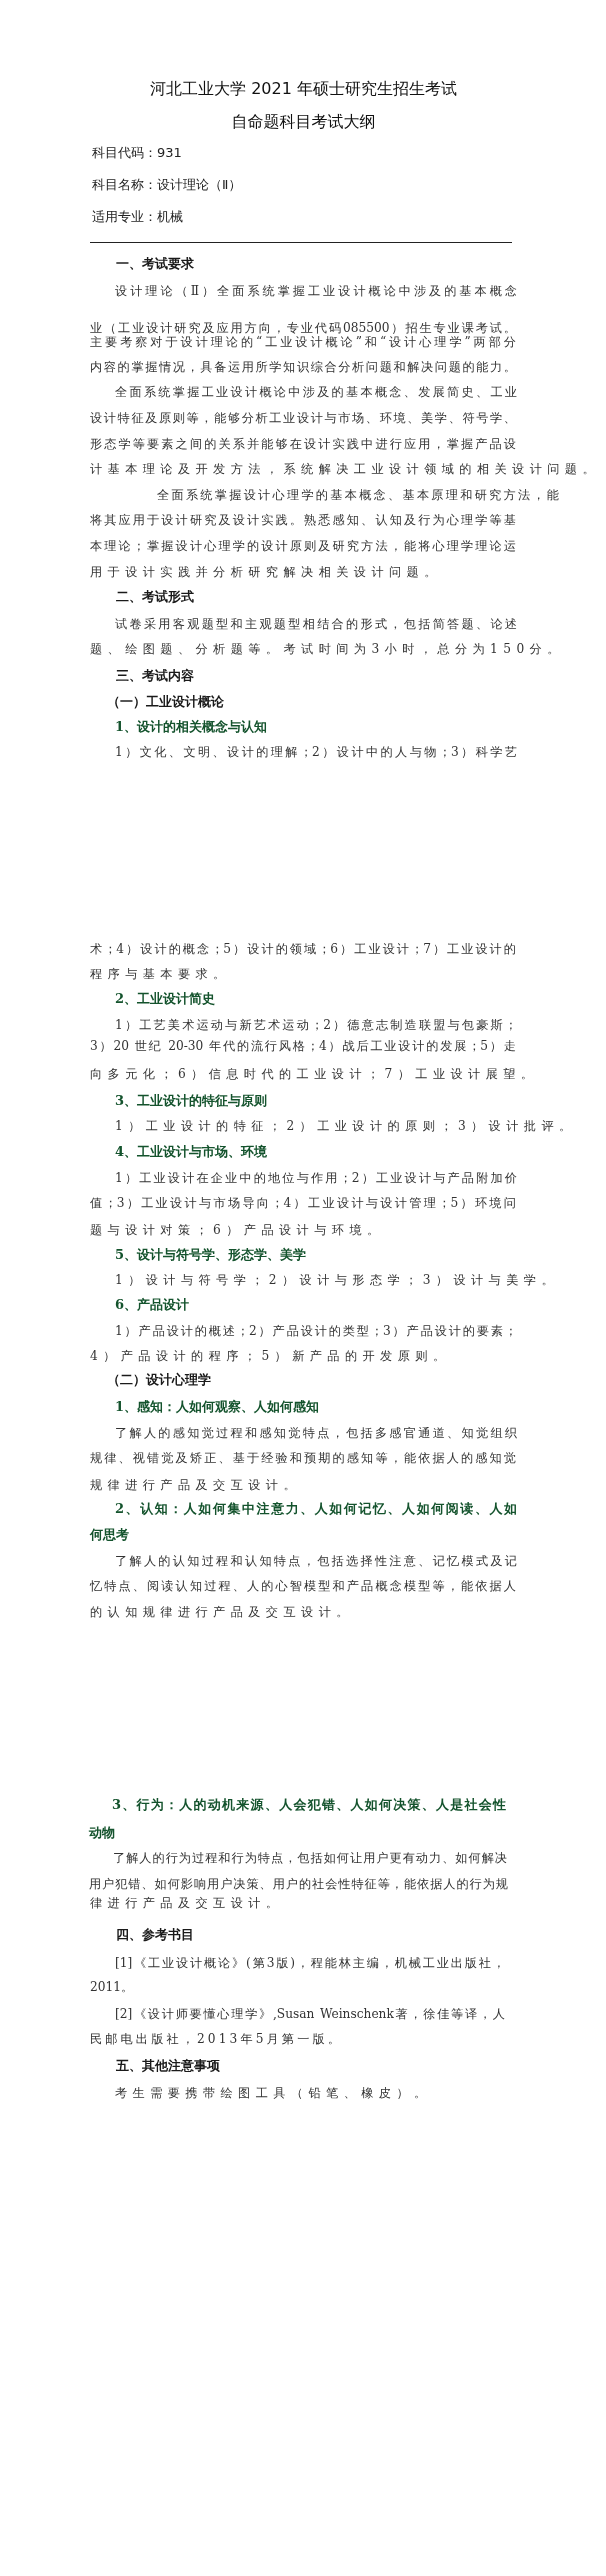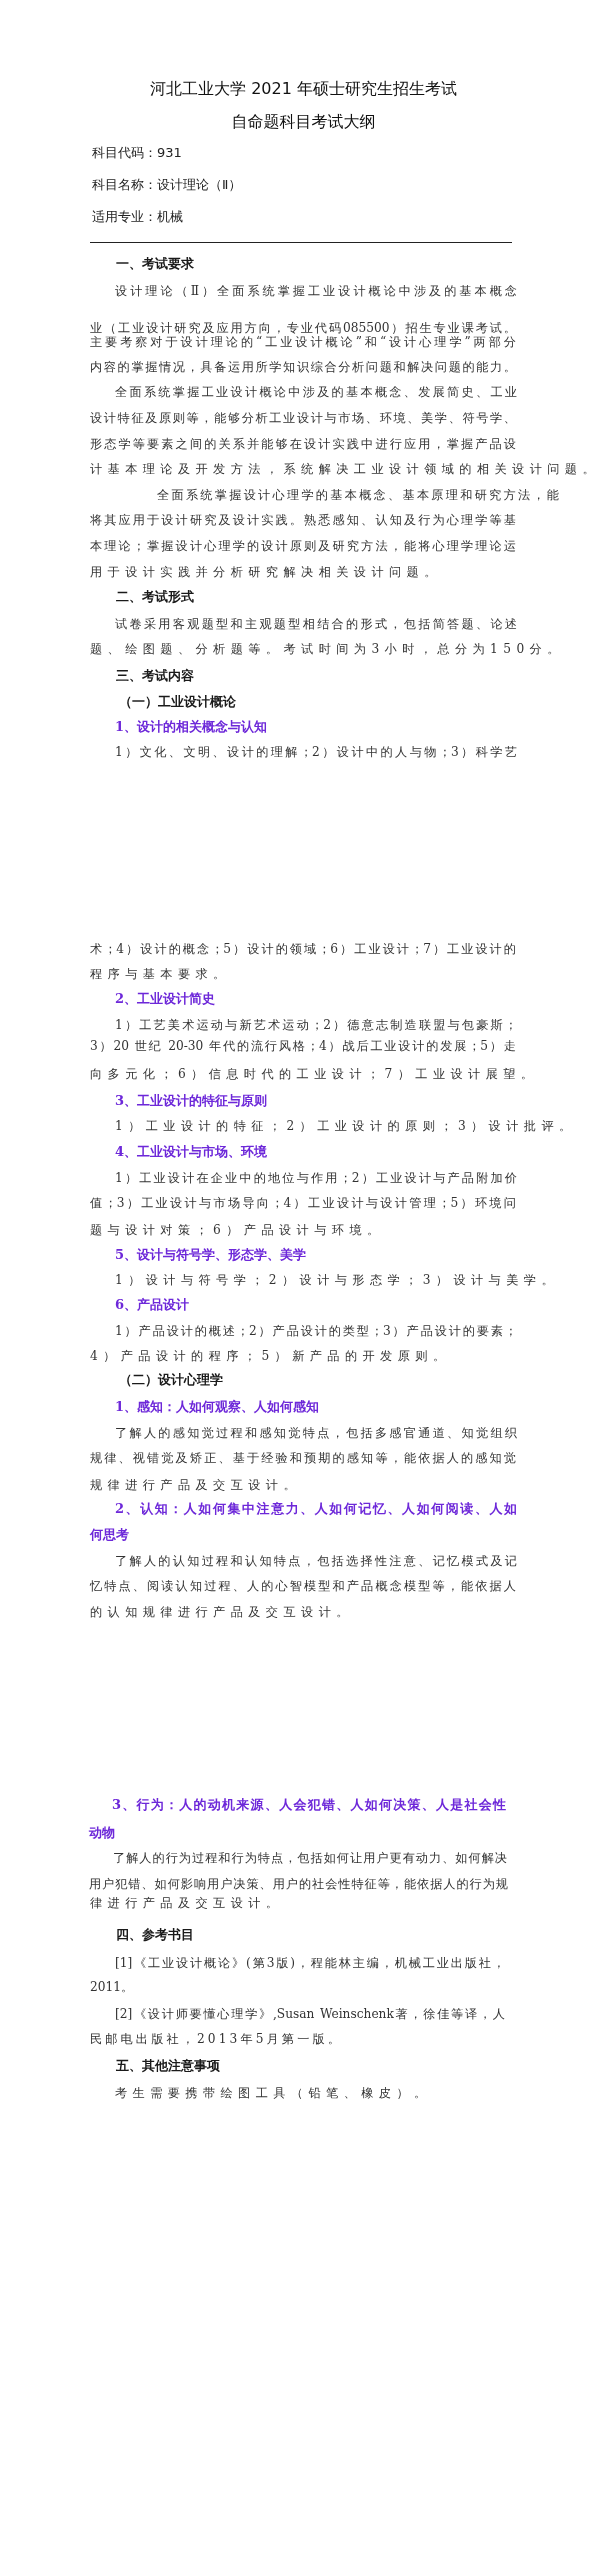--- a/index.html
+++ b/index.html
@@ -3,22 +3,22 @@
 <meta charset="utf-8">
 <style>
   html, body { margin: 0; padding: 0; background: #ffffff; }
   body { width: 607px; height: 2576px; position: relative; overflow: hidden;
          font-family: "DejaVu Serif", "Liberation Serif", serif; color: #2a2a2a; }
   .ln { position: absolute; white-space: nowrap; line-height: 1; }
   .title { font-family: "DejaVu Sans", "Liberation Sans", sans-serif; font-size: 16px; color: #111; left: 0; width: 607px; text-align: center; }
   .meta { font-family: "DejaVu Sans", "Liberation Sans", sans-serif; font-size: 13px; color: #222; left: 92px; }
   .rule { position: absolute; left: 90px; width: 422px; top: 242px; height: 0; border-top: 1.1px solid #222; }
   .h1 { font-family: "DejaVu Sans", "Liberation Sans", sans-serif; font-size: 13px; font-weight: bold; color: #1a1a1a; left: 116px; }
-  .h2 { font-family: Liberation Sans, sans-serif; font-size: 13px; font-weight: bold; color: #1a1a1a; left: 119px; }
-  .h3 { font-family: "DejaVu Serif", "Liberation Serif", serif; font-size: 13px; font-weight: bold; color: #6d28d9; left: 115px; }
+  .h2 { font-family: Liberation Sans, sans-serif; font-size: 13px; font-weight: bold; color: #1a1a1a; left: 107px; }
+  .h3 { font-family: "DejaVu Serif", "Liberation Serif", serif; font-size: 13px; font-weight: bold; color: #14532d; left: 115px; }
   .h3c { left: 90px; }
   .body { font-size: 12.2px; color: #333; }
   .just { left: 90px; width: 426px; text-align: justify; text-align-last: justify; }
   .justi { left: 115px; width: 402px; text-align: justify; text-align-last: justify; }
   .free { left: 90px; letter-spacing: 5.4px; }
   .freei { left: 115px; letter-spacing: 5.4px; }
 </style>
 </head>
 <body>
 

